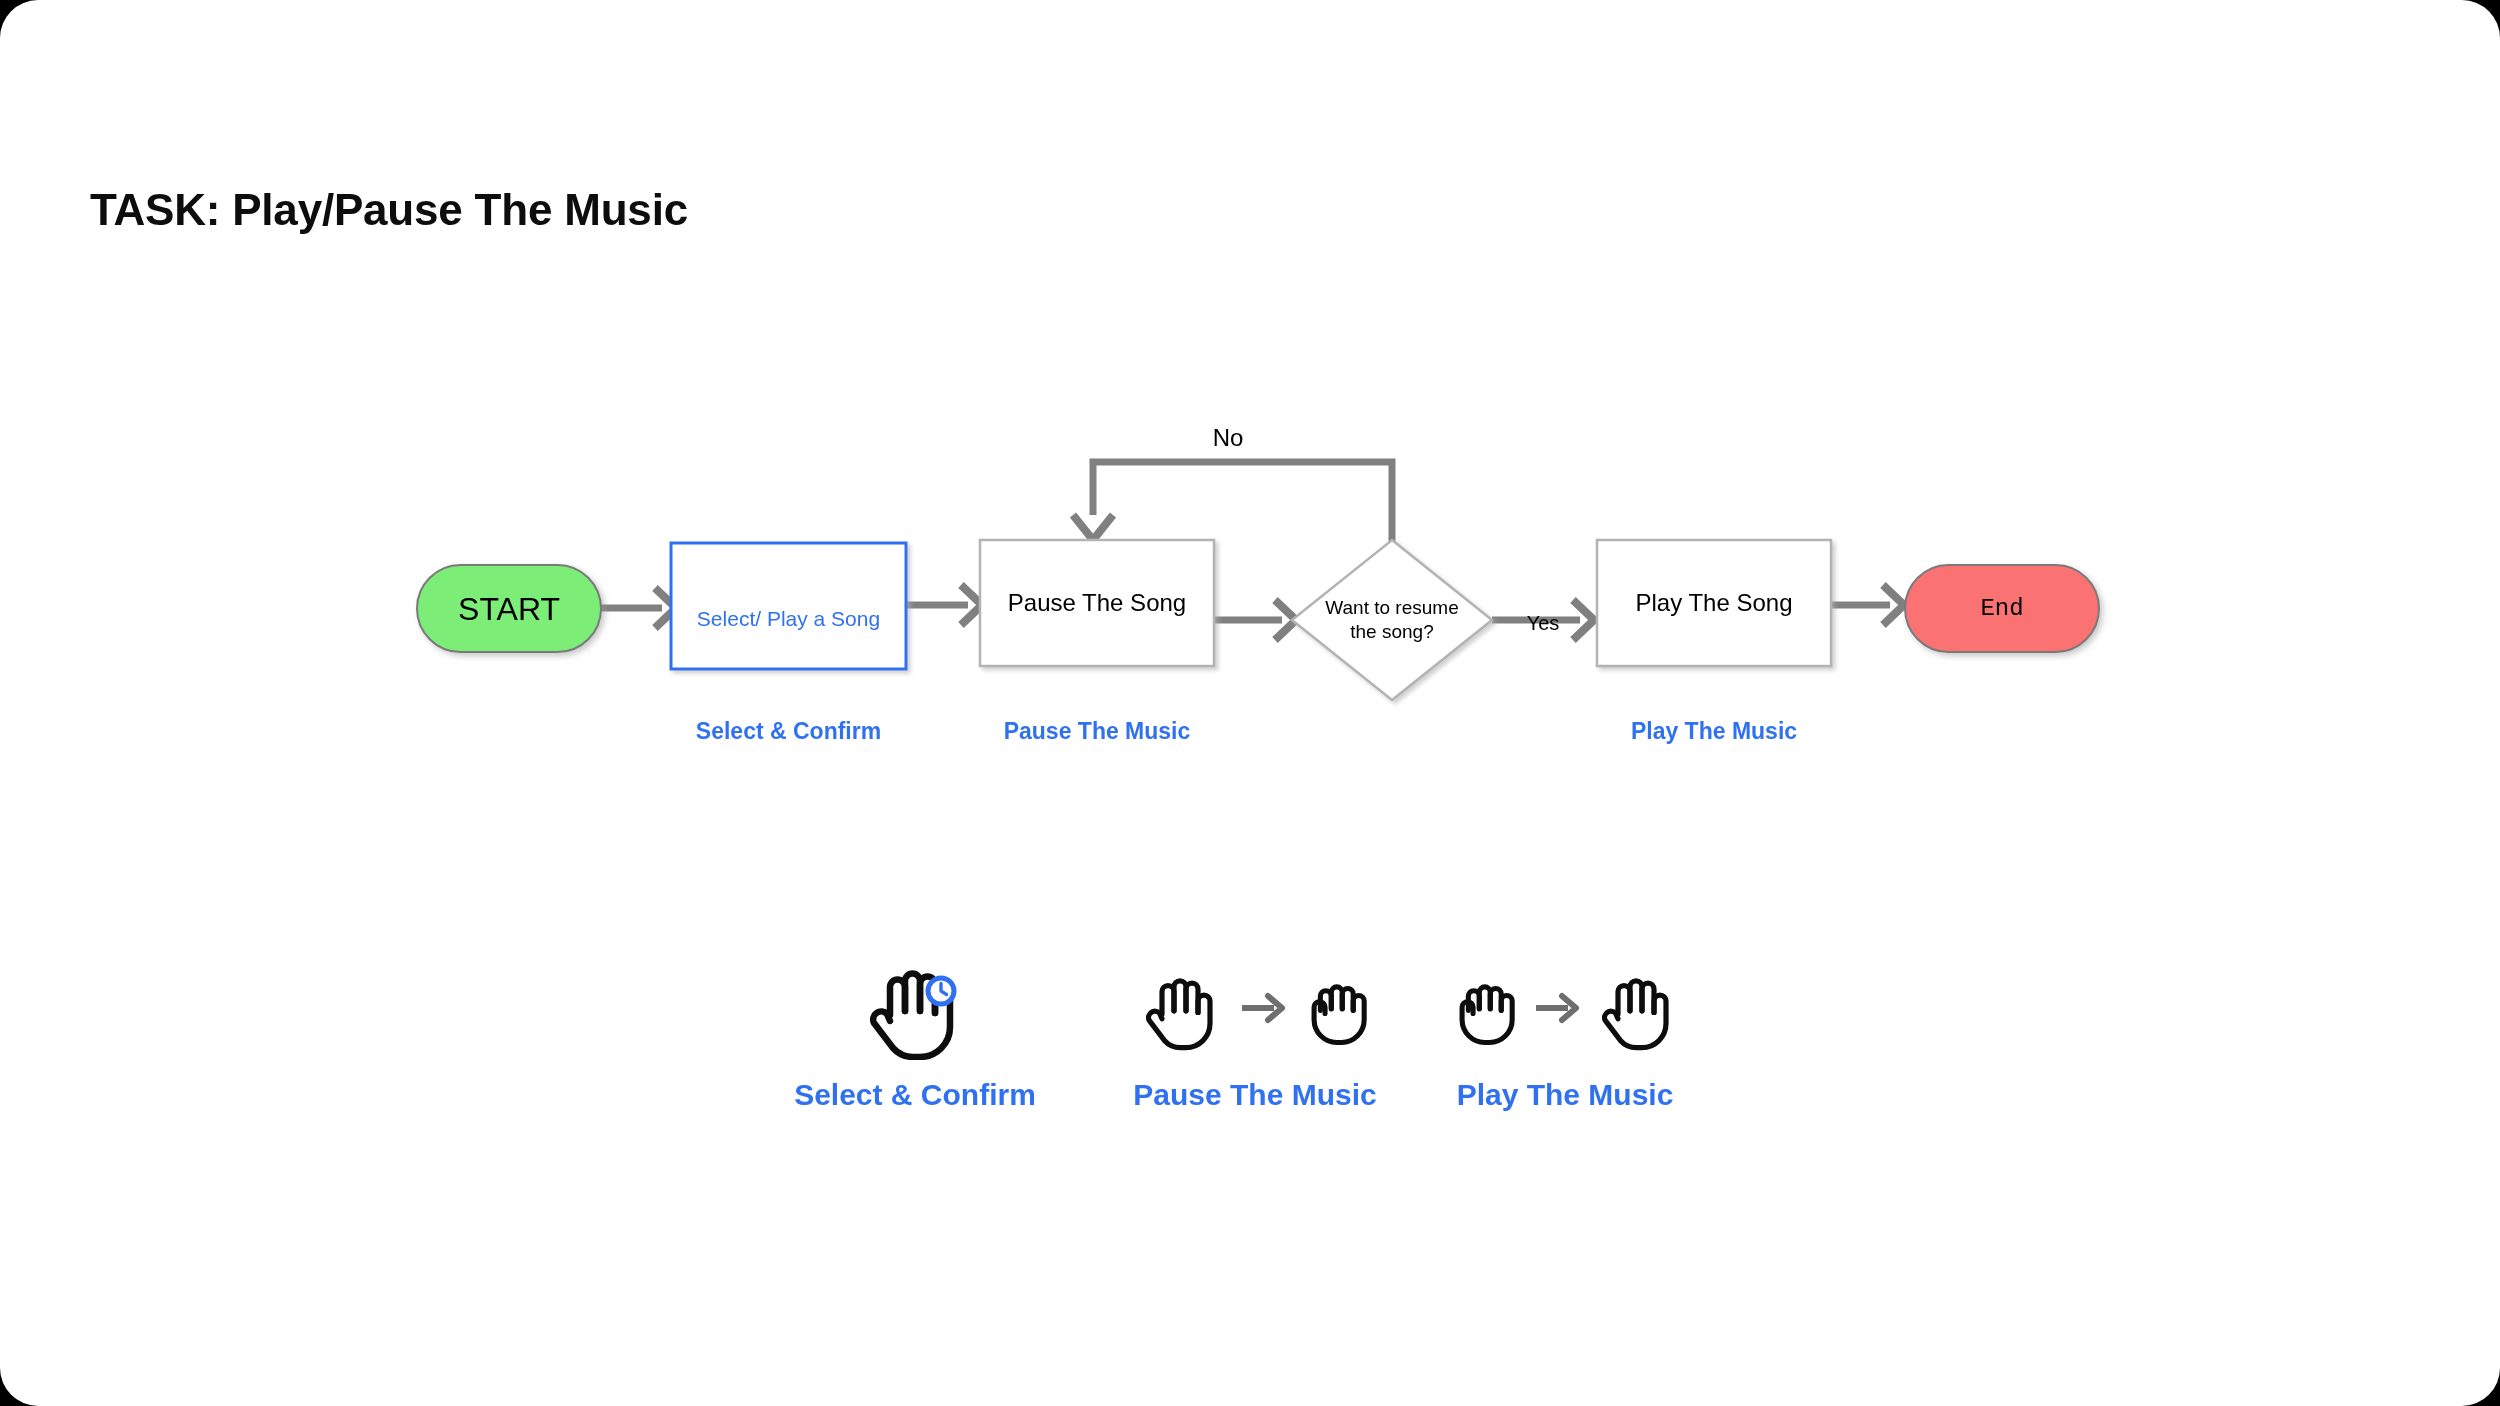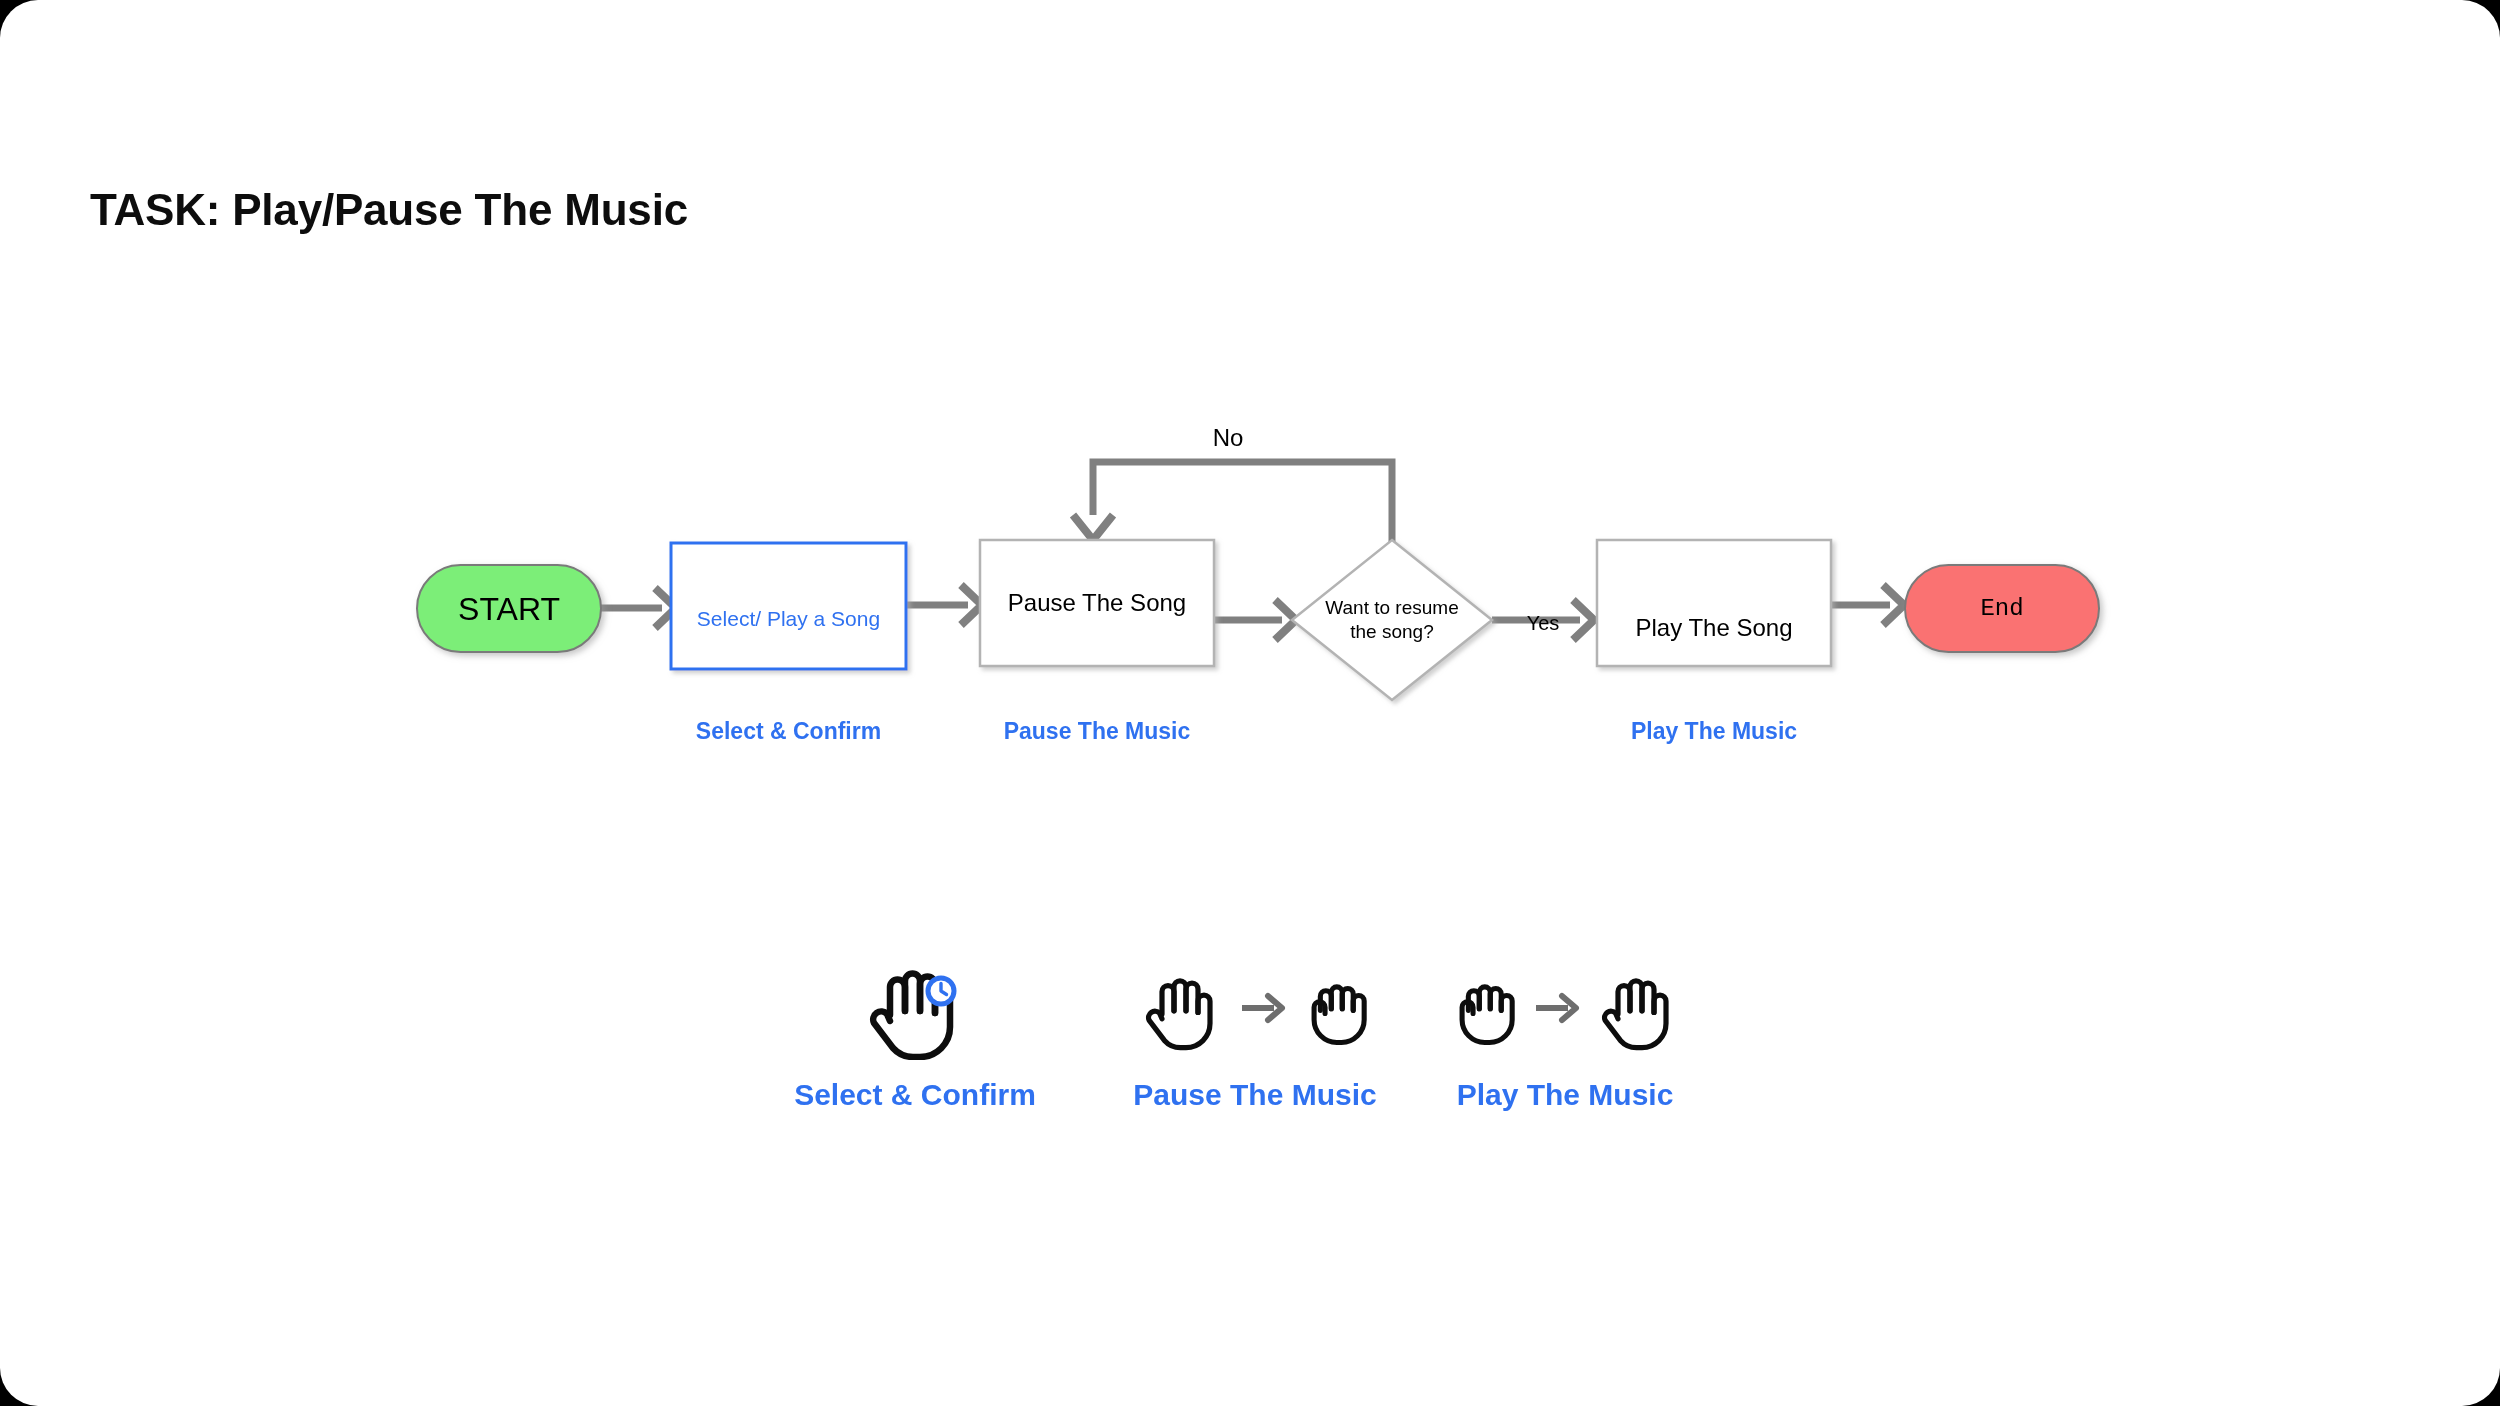--- a/index.html
+++ b/index.html
@@ -173,21 +173,21 @@
 
   <div class="node-text" style="left:417px; top:565px; width:184px; height:87px; font-size:32px; color:#000;">START</div>
 
   <div class="node-text" style="left:671px; top:543px; width:235px; height:153px; font-size:21px; color:#2f71f0;text-align:center;">Select/ Play a Song</div>
 
   <div class="node-text" style="left:980px; top:540px; width:234px; height:126px; font-size:24px; color:#000;">Pause The Song</div>
 
   <div class="node-text" style="left:1302px; top:560px; width:180px; height:120px; font-size:19px; color:#000;">Want to resume
 the song?</div>
 
-  <div class="node-text" style="left:1597px; top:540px; width:234px; height:126px; font-size:24px; color:#000;margin-top:25px;">Play The Song</div>
+  <div class="node-text" style="left:1597px; top:540px; width:234px; height:126px; font-size:24px; color:#000;">Play The Song</div>
 
   <div class="node-text" style="left:1905px; top:565px; width:194px; height:87px; font-size:24px; color:#000;font-family:Liberation Mono, monospace;">End</div>
 
   <div class="node-text" style="left:1178px; top:420px; width:100px; height:36px; font-size:24px; color:#000;">No</div>
 
   <div class="node-text" style="left:1498px; top:605px; width:90px; height:36px; font-size:20px; color:#000;">Yes</div>
 
   <div class="cap" style="left:671px; top:718px; width:235px;">Select &amp; Confirm</div>
 
   <div class="cap" style="left:980px; top:718px; width:234px;">Pause The Music</div>

